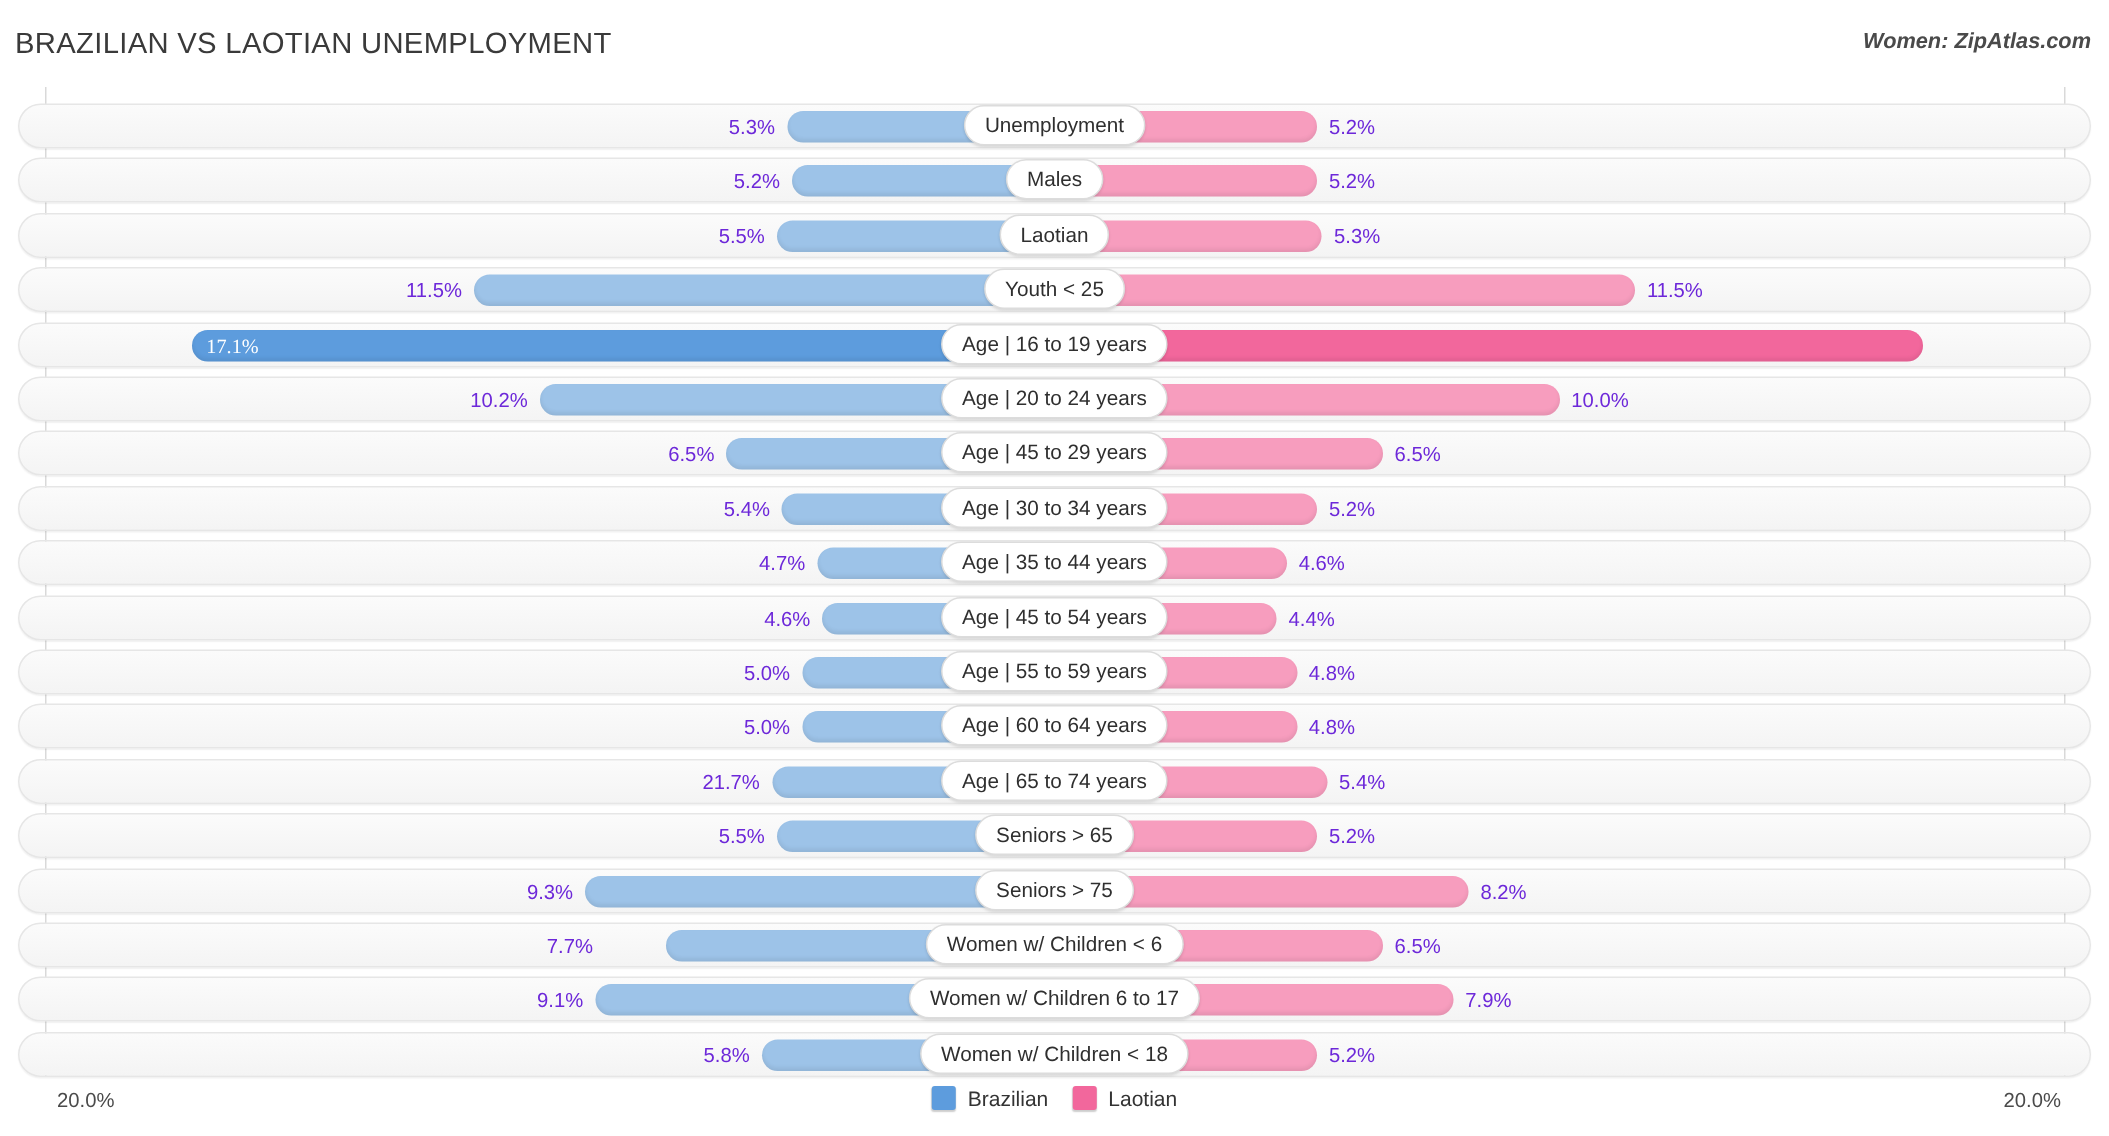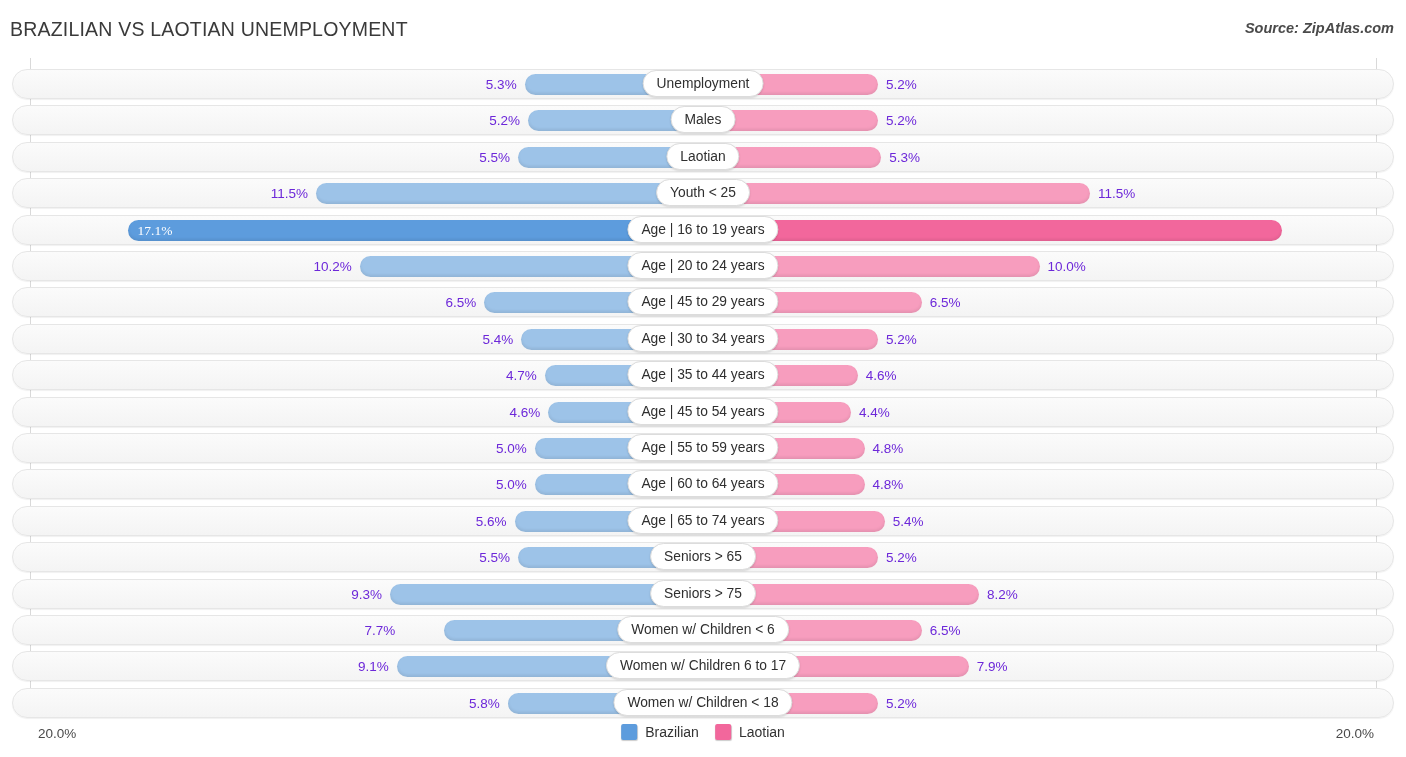--- a/index.html
+++ b/index.html
@@ -84,21 +84,21 @@
   .swatch { width: 16px; height: 16px; border-radius: 2px; box-shadow: 0 1px 1px rgba(0,0,0,.2); }
   .legend-text { font-size: 14px; color: #333; }
 </style>
 </head>
 <body>
 
 <div id="root">
 
   <div class="header">
     <div class="chart-title">BRAZILIAN VS LAOTIAN UNEMPLOYMENT</div>
-    <div class="source">Source: ZipAtlas.com</div>
+    <div class="source">Women: ZipAtlas.com</div>
   </div>
 
   <div class="plot" id="plot">
     <div class="axis-line axis-left"></div>
     <div class="axis-line axis-right"></div>
   <div class="row" style="top: 8px;">
         <div class="track"></div>
         <div class="bar bar-left" style="left: 524.655px; width: 178.345px; background: rgb(157, 195, 232); box-shadow: rgba(0, 0, 0, 0.08) 0px -2px 3px inset;"></div>
         <div class="bar bar-right" style="left: 703px; width: 174.98px; background: rgb(247, 157, 190); box-shadow: rgba(0, 0, 0, 0.08) 0px -2px 3px inset;"></div>
         <div class="val val-left" style="left: 404.655px; width: 112px;">5.3%</div>
@@ -190,21 +190,21 @@
         <div class="bar bar-left" style="left: 534.75px; width: 168.25px; background: rgb(157, 195, 232); box-shadow: rgba(0, 0, 0, 0.08) 0px -2px 3px inset;"></div>
         <div class="bar bar-right" style="left: 703px; width: 161.52px; background: rgb(247, 157, 190); box-shadow: rgba(0, 0, 0, 0.08) 0px -2px 3px inset;"></div>
         <div class="val val-left" style="left: 414.75px; width: 112px;">5.0%</div>
         <div class="val val-right" style="left: 872.52px;">4.8%</div>
         <div class="label-pill">Age | 60 to 64 years</div>
       </div>
       <div class="row" style="top: 444.8px;">
         <div class="track"></div>
         <div class="bar bar-left" style="left: 514.56px; width: 188.44px; background: rgb(157, 195, 232); box-shadow: rgba(0, 0, 0, 0.08) 0px -2px 3px inset;"></div>
         <div class="bar bar-right" style="left: 703px; width: 181.71px; background: rgb(247, 157, 190); box-shadow: rgba(0, 0, 0, 0.08) 0px -2px 3px inset;"></div>
-        <div class="val val-left" style="left: 394.56px; width: 112px;">5.6%</div>
+        <div class="val val-left" style="left: 394.56px; width: 112px;">21.7%</div>
         <div class="val val-right" style="left: 892.71px;">5.4%</div>
         <div class="label-pill">Age | 65 to 74 years</div>
       </div>
       <div class="row" style="top: 481.2px;">
         <div class="track"></div>
         <div class="bar bar-left" style="left: 517.925px; width: 185.075px; background: rgb(157, 195, 232); box-shadow: rgba(0, 0, 0, 0.08) 0px -2px 3px inset;"></div>
         <div class="bar bar-right" style="left: 703px; width: 174.98px; background: rgb(247, 157, 190); box-shadow: rgba(0, 0, 0, 0.08) 0px -2px 3px inset;"></div>
         <div class="val val-left" style="left: 397.925px; width: 112px;">5.5%</div>
         <div class="val val-right" style="left: 885.98px;">5.2%</div>
         <div class="label-pill">Seniors &gt; 65</div>

